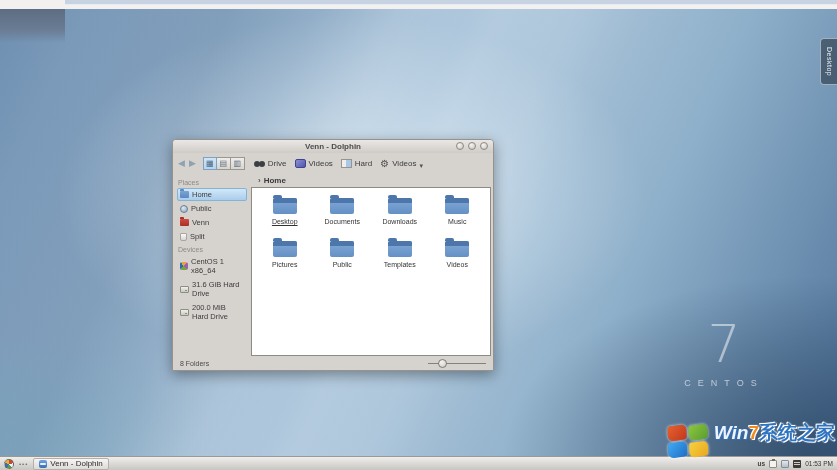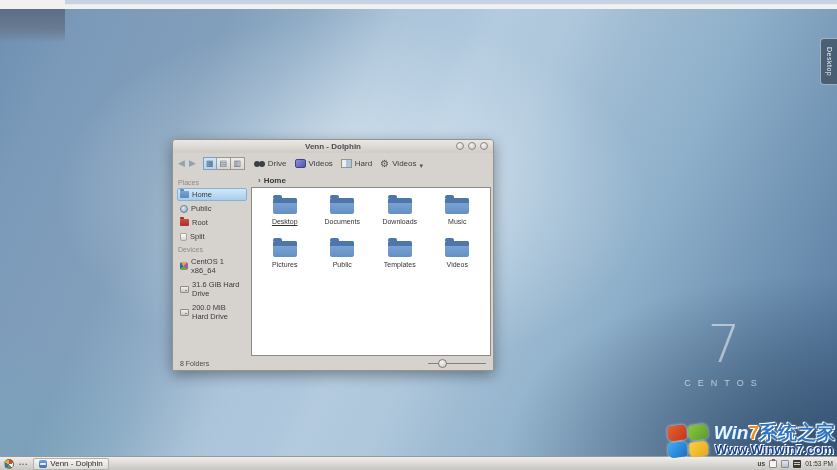--- a/index.html
+++ b/index.html
@@ -243,21 +243,21 @@
       <div class="side-item selected">
         <span class="si folder-mini"></span>
         <span>Home</span>
       </div>
       <div class="side-item">
         <span class="si globe"></span>
         <span>Public</span>
       </div>
       <div class="side-item">
         <span class="si folder-mini red"></span>
-        <span>Root</span>
+        <span>Venn</span>
       </div>
       <div class="side-item">
         <span class="si trash-ic"></span>
         <span>Split</span>
       </div>
 
       <div class="side-header">Devices</div>
 
       <div class="side-item">
         <span class="si centos-ic"></span>
@@ -346,15 +346,14 @@
   <span class="flag">
     <span class="fr"></span>
       <span class="fg"></span>
       <span class="fb"></span>
       <span class="fy"></span>
   </span>
   <span class="wm-text">
     <span class="wm-line1">
       <span class="wm-win">Win</span><span class="wm-7">7</span><span class="wm-cn">系统之家</span>
     </span>
-    <span class="wm-line2">Www.Winwin7.com</span>
   </span>
 </div>
 
 </body></html>

